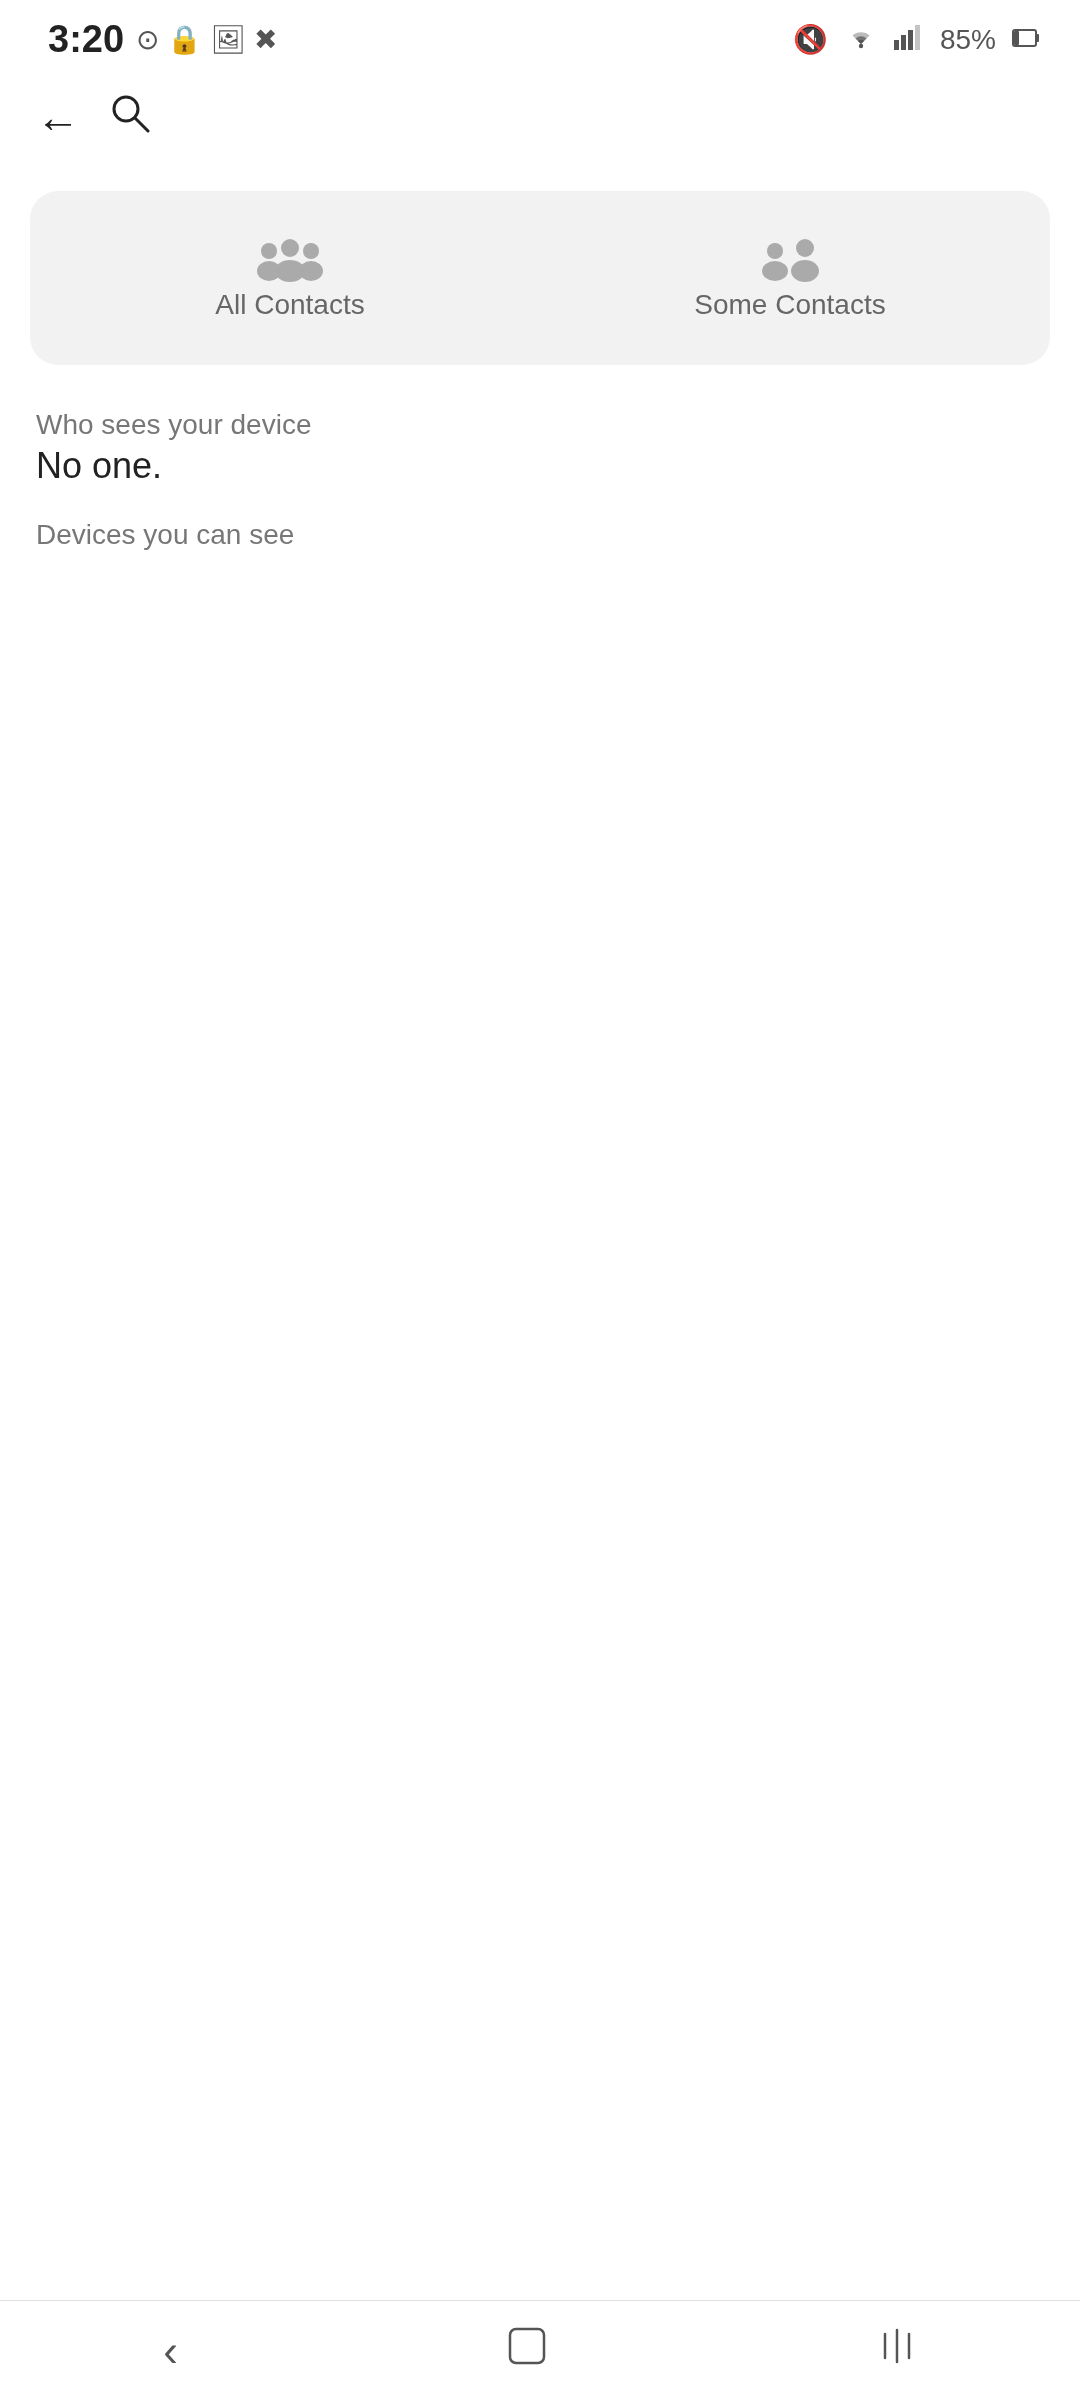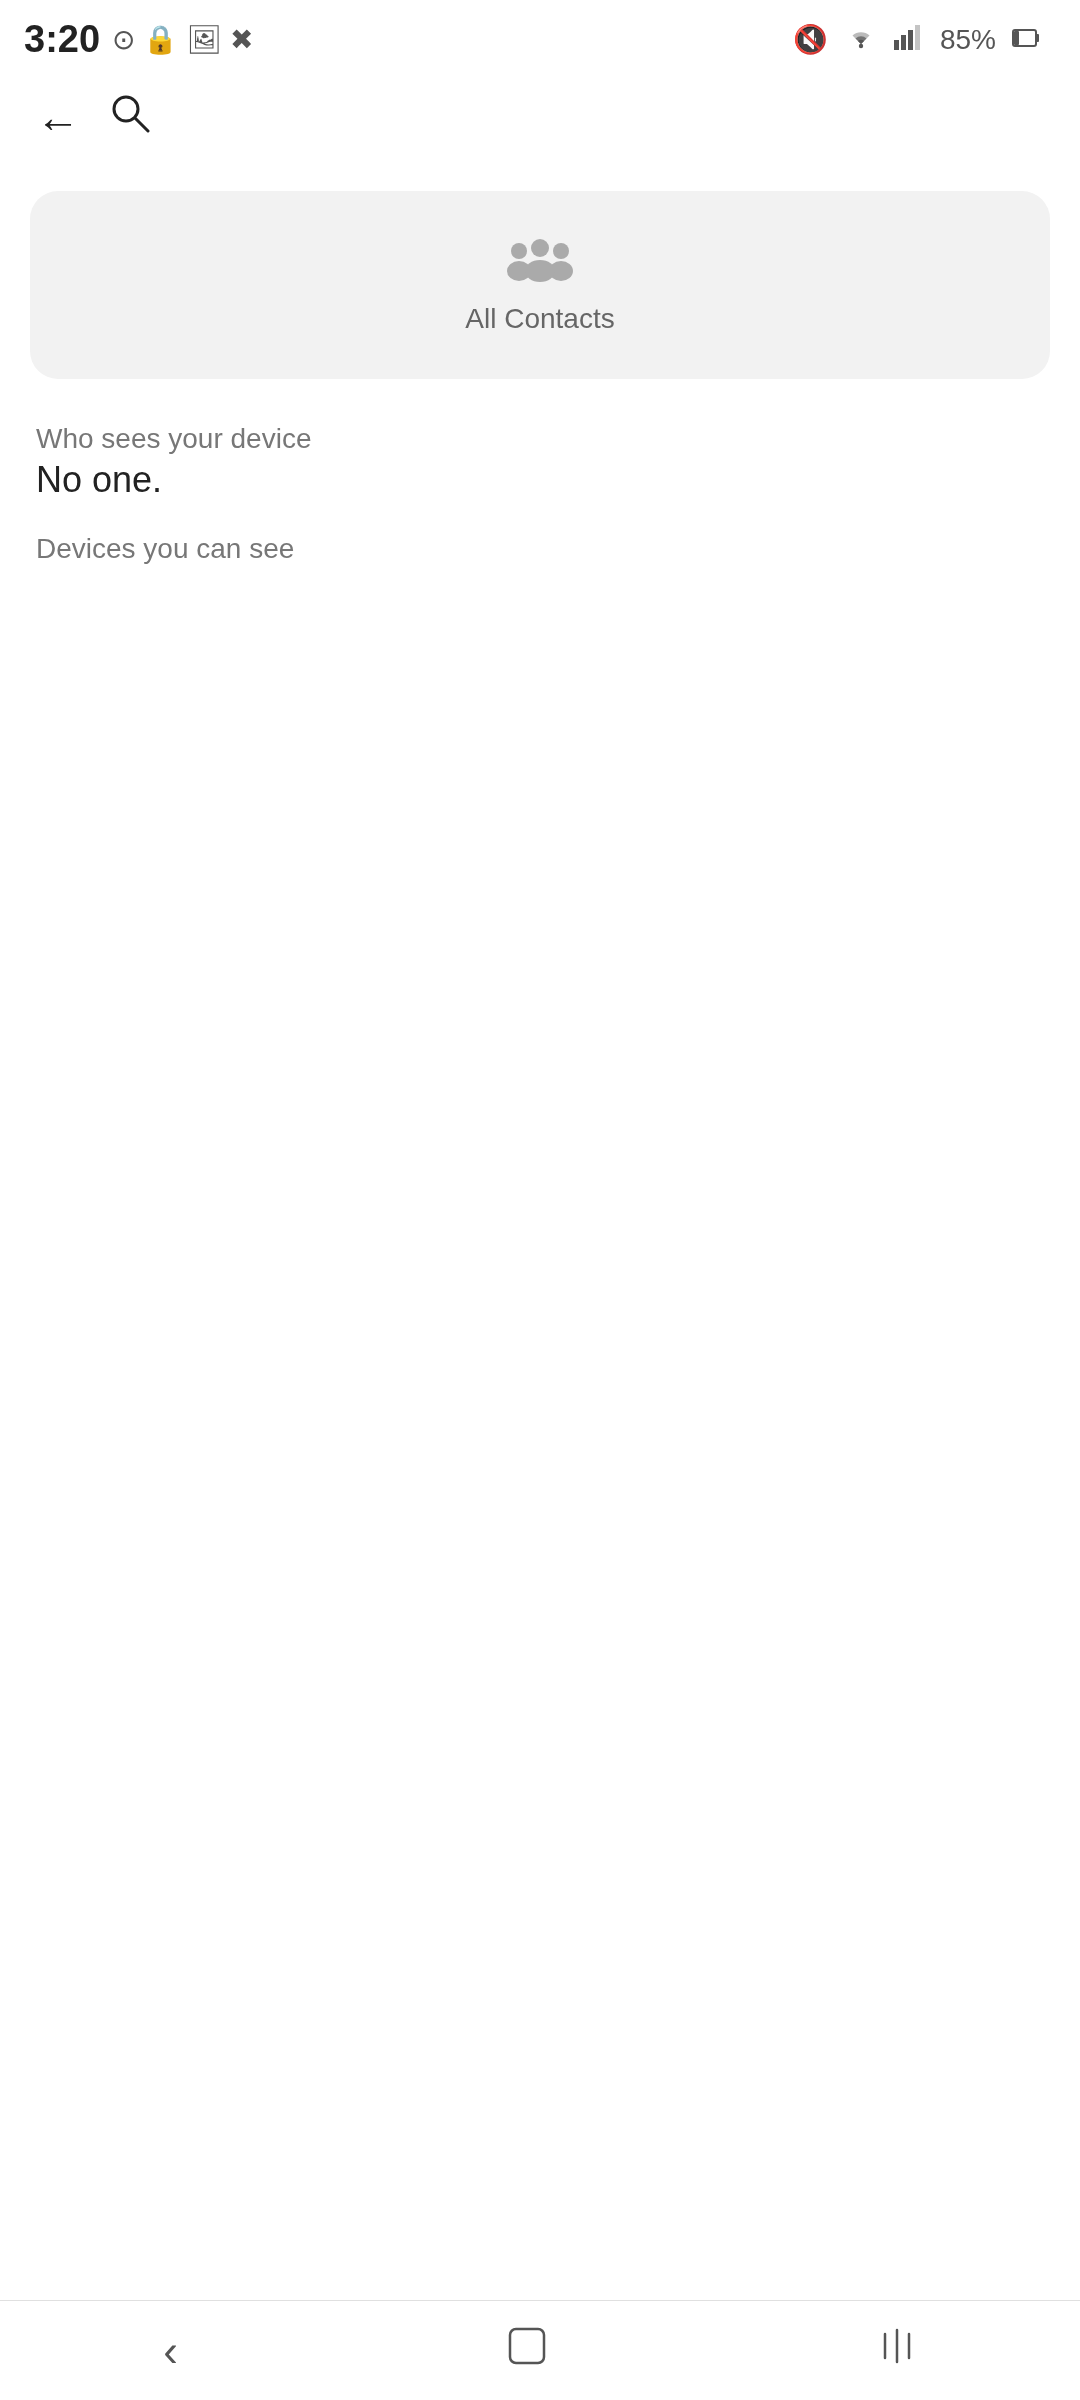--- a/index.html
+++ b/index.html
@@ -12,21 +12,21 @@
       font-family: 'Segoe UI', sans-serif;
       display: flex;
       flex-direction: column;
     }
 
     
     .status-bar {
       display: flex;
       justify-content: space-between;
       align-items: center;
-      padding: 18px 40px 10px 24px;
+      padding: 18px 40px 10px 48px;
       background: #ffffff;
     }
 
     .status-left {
       display: flex;
       align-items: center;
       gap: 12px;
     }
 
     .status-time {
@@ -104,21 +104,20 @@
 
     .option-item {
       flex: 1;
       display: flex;
       flex-direction: column;
       align-items: center;
       justify-content: center;
       padding: 24px 12px;
       border-radius: 20px;
       cursor: pointer;
-      gap: 14px;
     }
 
     .option-item.selected {
       background: #ffffff;
       border: 3px solid #1a73e8;
     }
 
     .option-icon {
       width: 70px;
       height: 54px;
@@ -251,20 +250,29 @@
 
       <circle cx="56" cy="16" r="8" fill="#aaa"></circle>
       <ellipse cx="56" cy="36" rx="12" ry="10" fill="#aaa"></ellipse>
 
       <circle cx="35" cy="13" r="9" fill="#aaa"></circle>
       <ellipse cx="35" cy="36" rx="15" ry="11" fill="#aaa"></ellipse>
     </svg>
     <span class="option-label">All Contacts</span>
   </div>
 
+  <div class="option-item">
+    <svg class="option-icon" viewBox="0 0 70 54" fill="none">
+      <circle cx="20" cy="16" r="8" fill="#aaa"></circle>
+      <ellipse cx="20" cy="36" rx="13" ry="10" fill="#aaa"></ellipse>
+      <circle cx="50" cy="13" r="9" fill="#aaa"></circle>
+      <ellipse cx="50" cy="36" rx="14" ry="11" fill="#aaa"></ellipse>
+    </svg>
+    <span class="option-label">Some Contacts</span>
+  </div>
 
 
 </div>
 
 <div class="info-section">
   <div class="info-label">Who sees your device</div>
   <div class="info-value">No one.</div>
 
   <div class="info-label">Devices you can see</div>
 </div>

